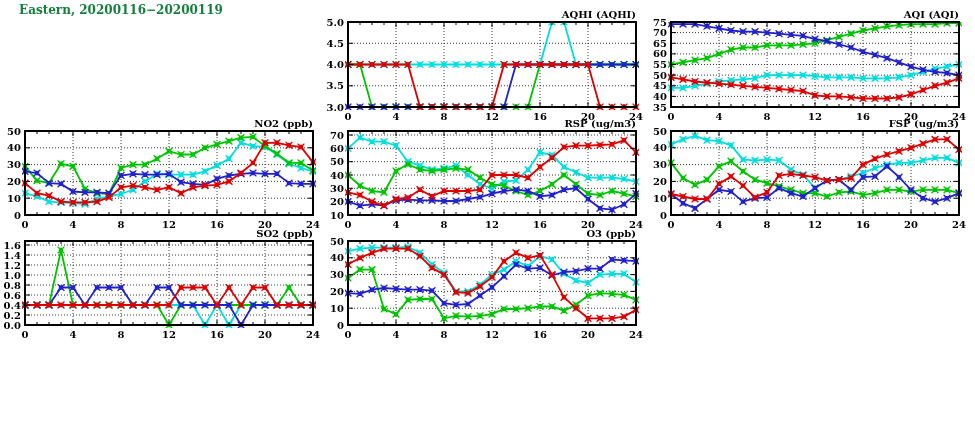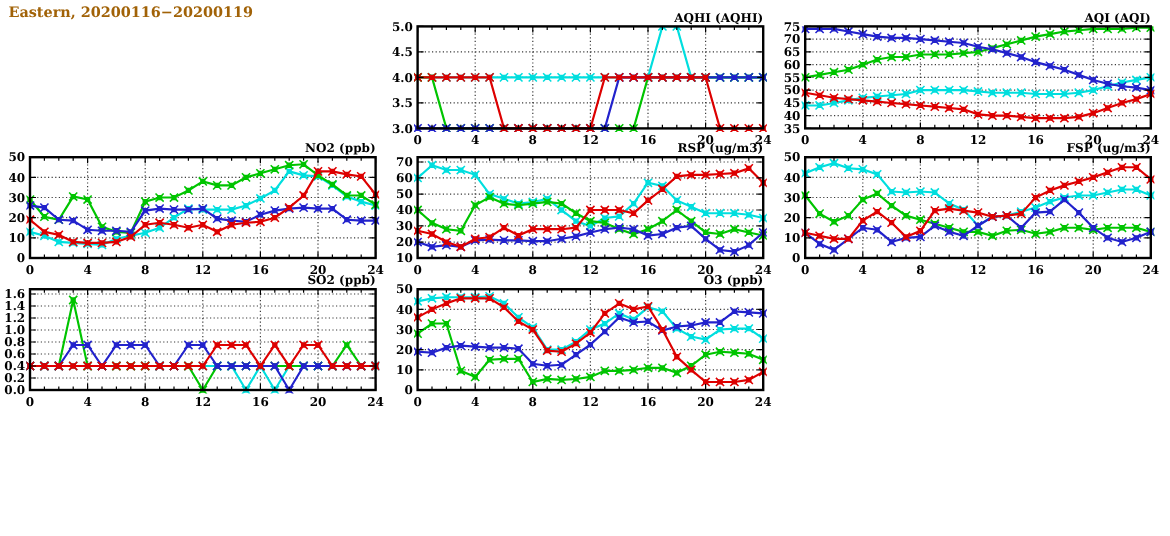--- a/index.html
+++ b/index.html
@@ -1,18 +1,18 @@
 <!DOCTYPE html>
 <html><head>
 <meta charset="utf-8">
 <style>
   html,body{margin:0;padding:0;background:#fff;}
   #screen{position:relative;width:975px;height:447px;background:#ffffff;overflow:hidden;
           font-family:"DejaVu Serif","Liberation Serif",serif;}
-  .page-title{position:absolute;left:7px;top:3px;font-size:12px;font-weight:700;color:#a16207;
+  .page-title{position:absolute;left:19px;top:3px;font-size:12px;font-weight:700;color:#15803d;
               letter-spacing:0px;white-space:pre;}
   figure.chart{position:absolute;margin:0;padding:0;}
   svg text{font-family:"DejaVu Serif","Liberation Serif",serif;font-size:10px;font-weight:700;fill:#000;}
   svg .grid{stroke:#3a3a3a;stroke-width:1;stroke-dasharray:1 2;}
   svg .tick{stroke:#000;stroke-width:1;}
   svg .border{fill:none;stroke:#000;stroke-width:2;}
 </style>
 </head>
 <body>
 

